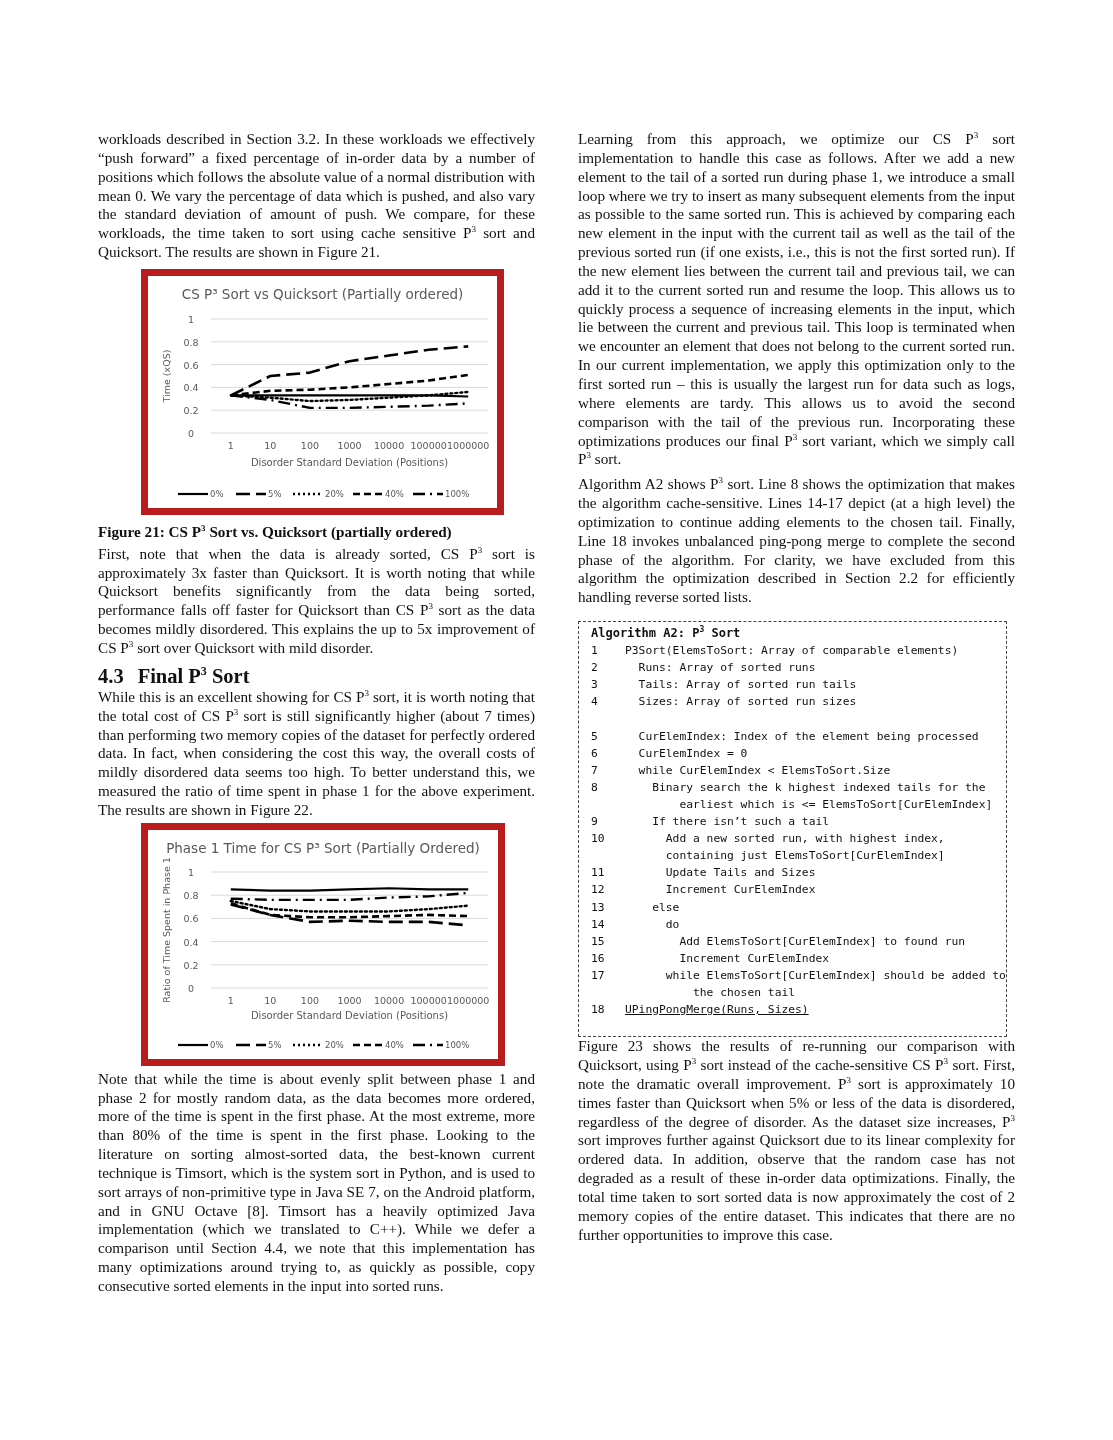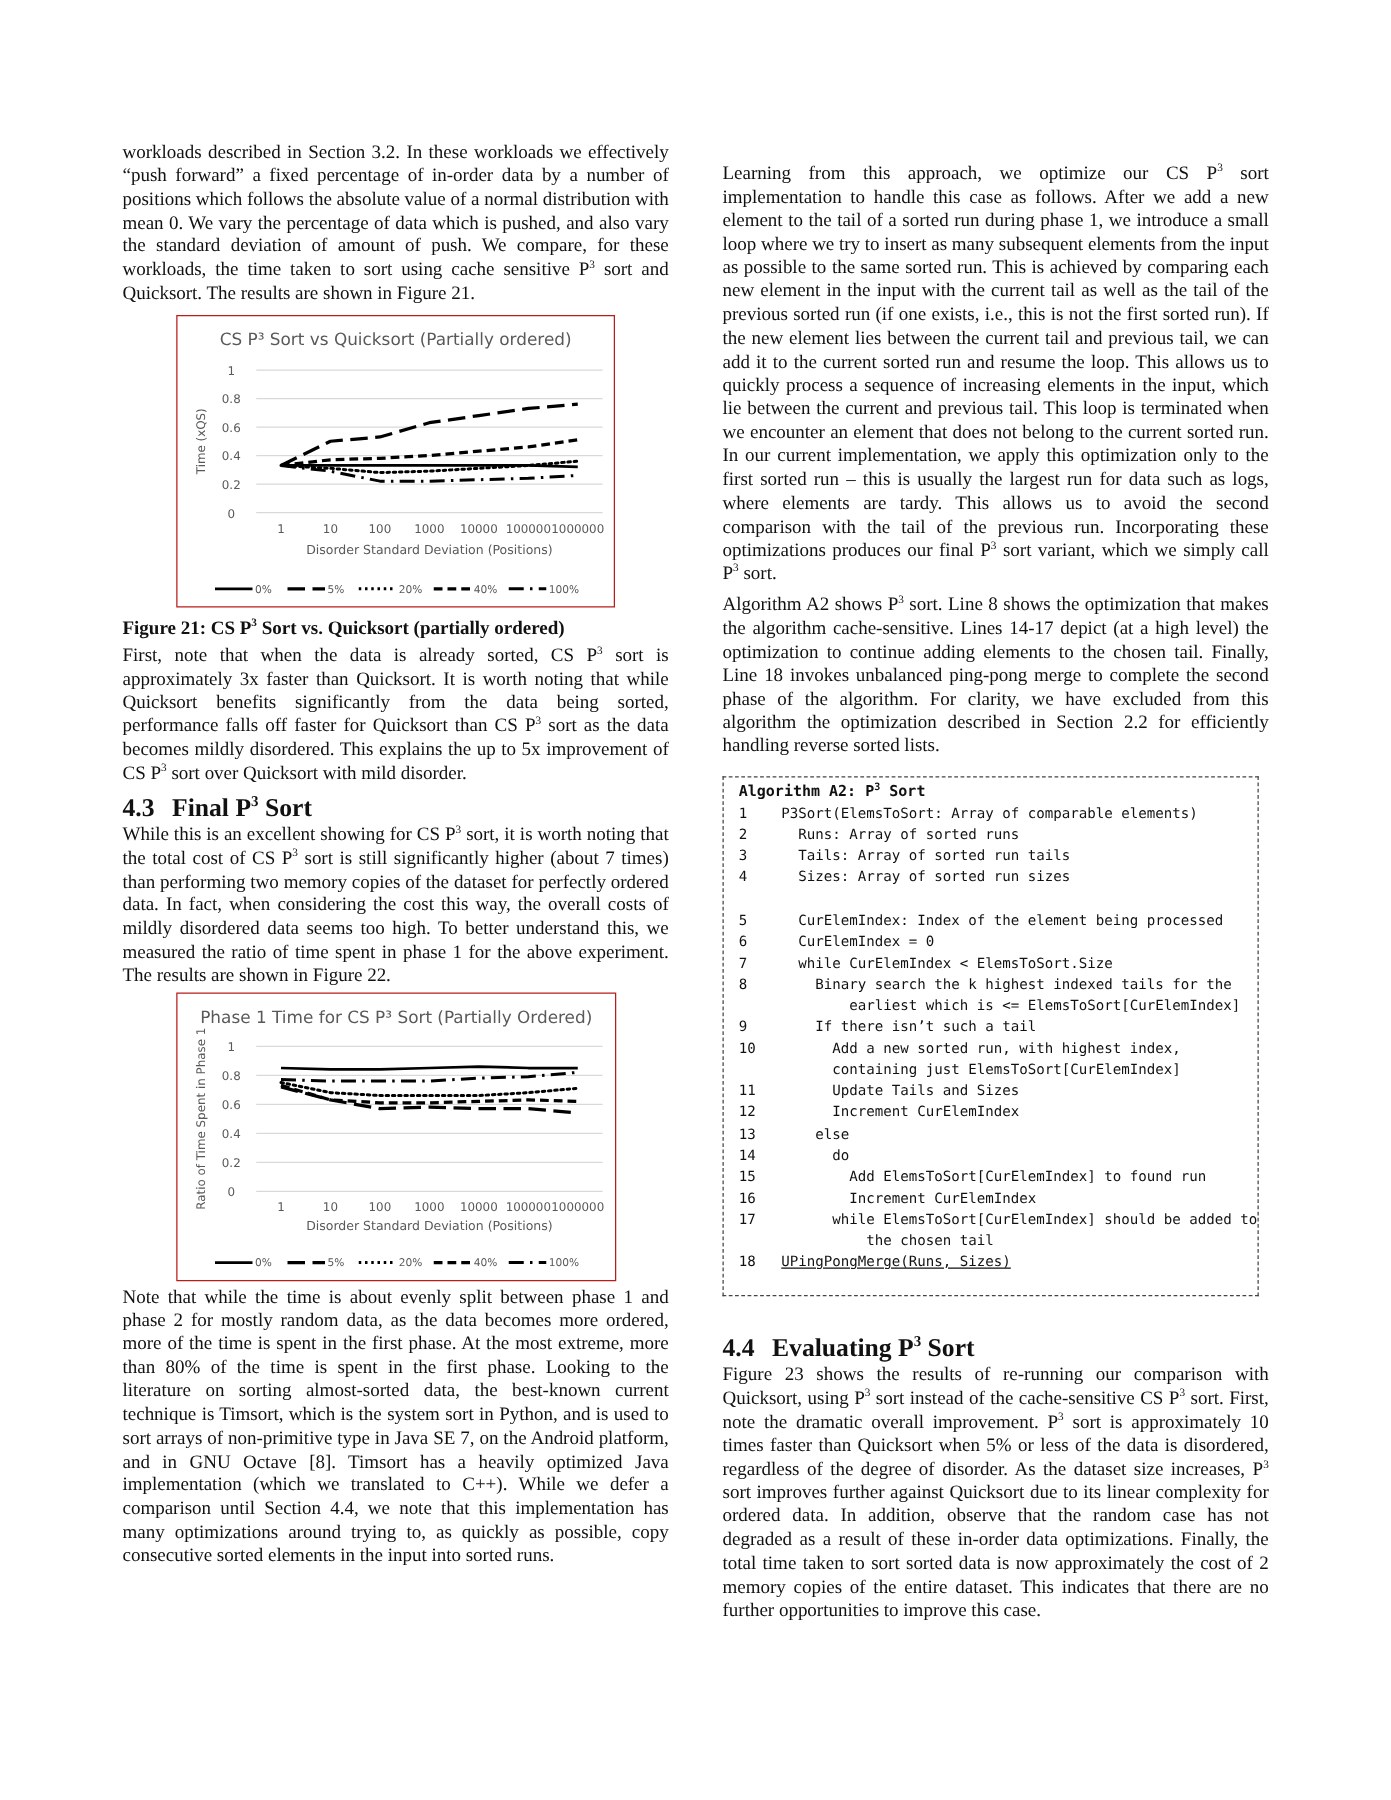--- a/index.html
+++ b/index.html
@@ -1,26 +1,26 @@
 <!DOCTYPE html>
 <html><head>
 <meta charset="utf-8">
 <style>
   html, body { margin:0; padding:0; background:#ffffff; }
   body { width:1113px; height:1440px; position:relative; overflow:hidden;
          font-family:"Liberation Serif", serif; color:#111; }
   .col { position:absolute; font-size:15.2px; line-height:18.85px; }
   .col p { margin:0; text-align:justify; }
-  #left { left:98px; top:113px; width:437px; }
+  #left { left:98px; top:130px; width:437px; }
   #right { left:578px; top:130px; width:437px; }
   sup { font-size:9px; line-height:0; vertical-align:6px; }
   .caption { font-weight:bold; text-align:center; font-size:15.2px; margin:0; }
   h2 { font-size:20.5px; font-weight:bold; margin:0; line-height:24px; }
   h2 .num { margin-right:14px; }
-  .figure { position:relative; border:1px solid #b91c1c; background:#fff; margin-left:43px; }
+  .figure { position:relative; border:7px solid #b91c1c; background:#fff; margin-left:43px; }
   .chart-svg { display:block; }
   .algo { border:1px dashed #444; width:427px; margin-top:0;
           font-family:"DejaVu Sans Mono", "Liberation Mono", monospace;
           font-size:11.3px; line-height:17.1px; padding:2px 0 18px 0; color:#111; }
   .algo .title { font-weight:bold; padding-left:12px; font-size:12px; line-height:18px; }
   .algo .ln { display:flex; white-space:pre; }
   .algo .n { width:34px; padding-left:12px; flex:none; }
   .algo .t { white-space:pre; }
   .u { text-decoration:underline; }
 </style>
@@ -152,16 +152,15 @@
         <div class="ln"><span class="n">13</span><span class="t">    else</span></div>
         <div class="ln"><span class="n">14</span><span class="t">      do</span></div>
         <div class="ln"><span class="n">15</span><span class="t">        Add ElemsToSort[CurElemIndex] to found run</span></div>
         <div class="ln"><span class="n">16</span><span class="t">        Increment CurElemIndex</span></div>
         <div class="ln"><span class="n">17</span><span class="t">      while ElemsToSort[CurElemIndex] should be added to</span></div>
         <div class="ln"><span class="n">&nbsp;</span><span class="t">          the chosen tail</span></div>
         <div class="ln"><span class="n">18</span><span class="t u">UPingPongMerge(Runs, Sizes)</span></div>
       </div>
   </div>
 
-  <h2 style="margin-top:30px;"><span class="num">4.4</span><span>Evaluating P</span><sup style="font-size:12px;vertical-align:8px;">3</sup><span> Sort</span></h2>
 
   <p><span>Figure 23 shows the results of re-running our comparison with Quicksort, using P</span><sup>3</sup><span> sort instead of the cache-sensitive CS P</span><sup>3</sup><span> sort. First, note the dramatic overall improvement. P</span><sup>3</sup><span> sort is approximately 10 times faster than Quicksort when 5% or less of the data is disordered, regardless of the degree of disorder. As the dataset size increases, P</span><sup>3</sup><span> sort improves further against Quicksort due to its linear complexity for ordered data. In addition, observe that the random case has not degraded as a result of these in-order data optimizations. Finally, the total time taken to sort sorted data is now approximately the cost of 2 memory copies of the entire dataset. This indicates that there are no further opportunities to improve this case.</span></p>
 </div>
 
 </body></html>

